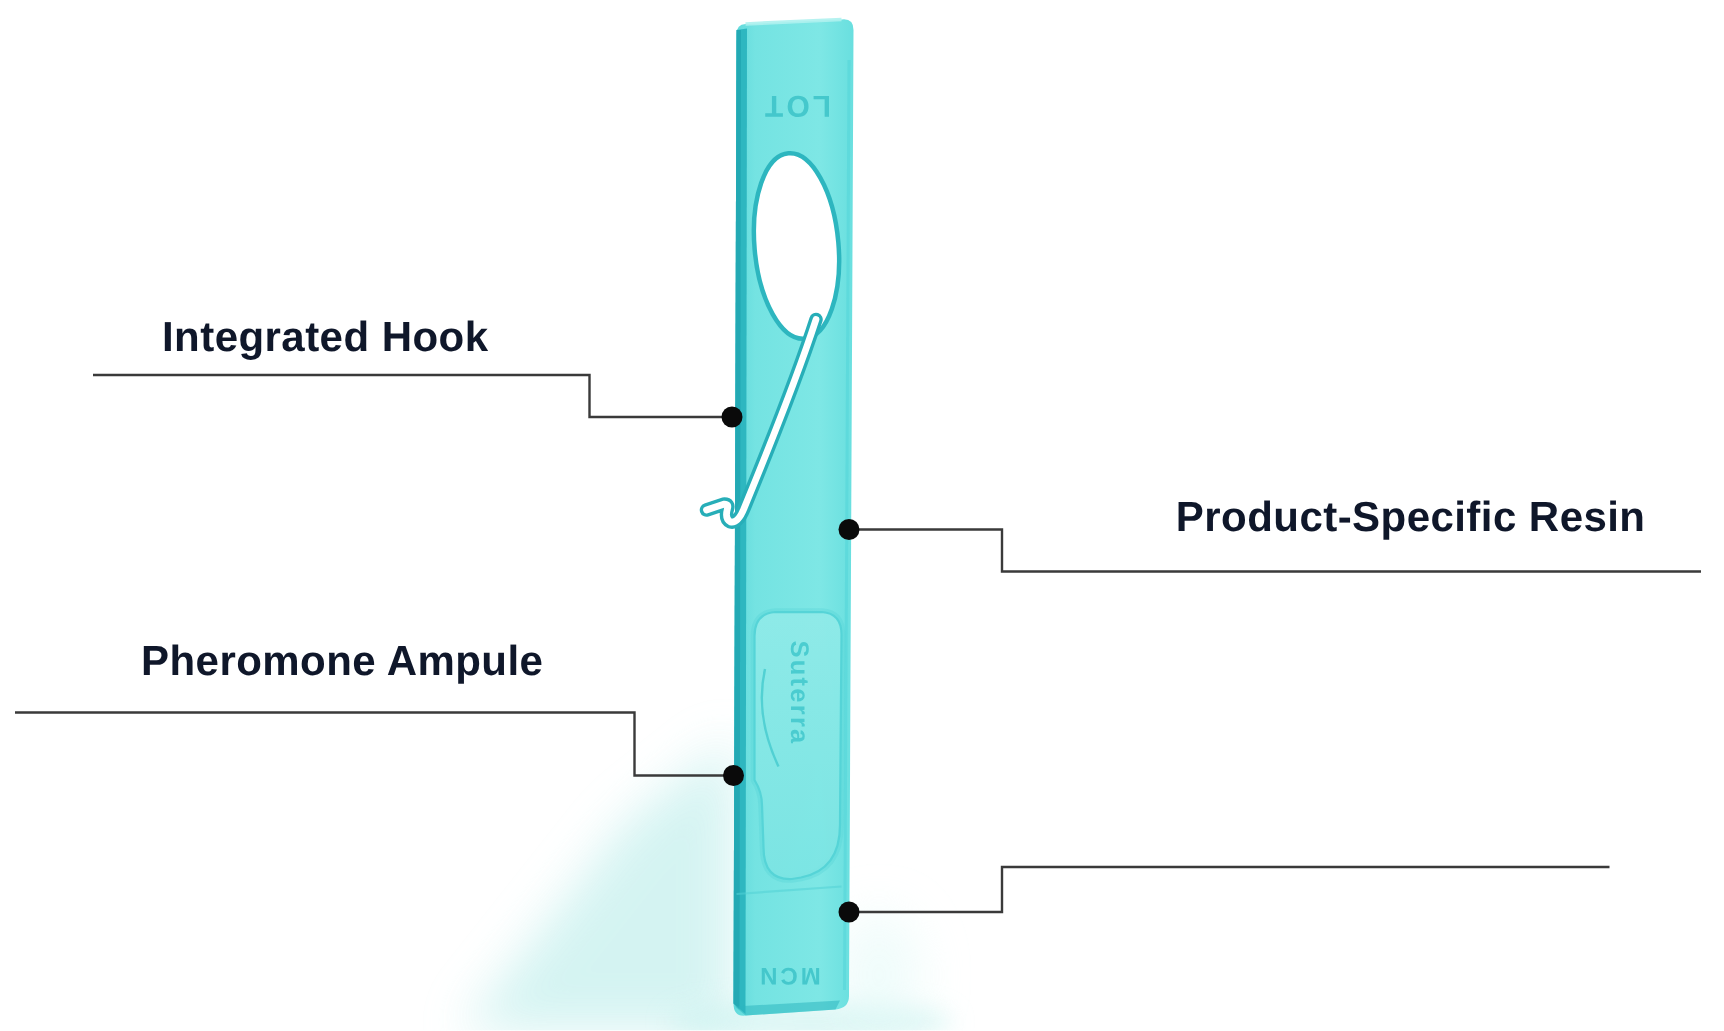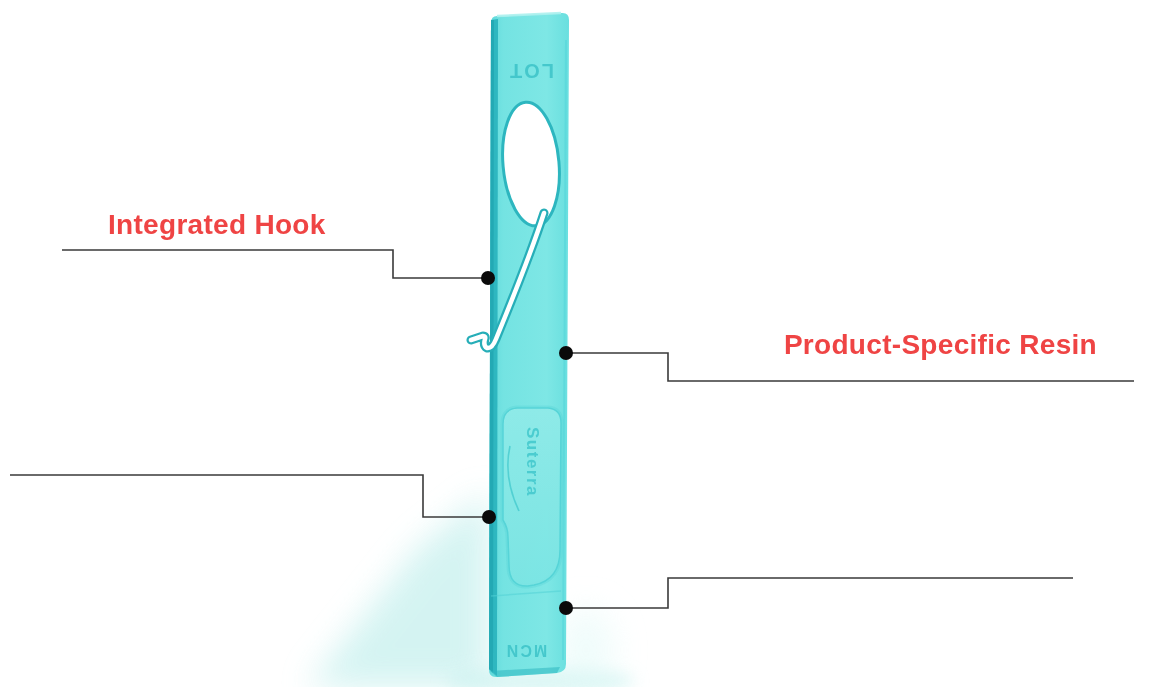--- a/index.html
+++ b/index.html
@@ -8,21 +8,21 @@
     width:1149px;height:687px;
     background:#ffffff;
     overflow:hidden;
     font-family:"Liberation Sans", sans-serif;
   }
   .scene{position:absolute;left:0;top:0;}
   .callout-label{
     position:absolute;
     font-size:28px;
     font-weight:700;
-    color:#ef4444;
+    color:#0f172a;
     letter-spacing:.3px;
     white-space:nowrap;
     line-height:1.1;
   }
   .align-right{text-align:center;}
 </style>
 </head>
 <body>
 
 <div class="stage">
@@ -87,15 +87,16 @@
     <circle cx="488" cy="278" r="7" fill="#0a0a0a"></circle>
     <circle cx="566" cy="353" r="7" fill="#0a0a0a"></circle>
     <circle cx="489" cy="517" r="7" fill="#0a0a0a"></circle>
     <circle cx="566" cy="608" r="7" fill="#0a0a0a"></circle>
   </svg>
 
   <div class="callout-label" style="left:108px;top:210px;">Integrated Hook</div>
 
   <div class="callout-label align-right" style="right:52px;top:330px;">Product-Specific Resin</div>
 
+  <div class="callout-label" style="left:94px;top:426px;">Pheromone Ampule</div>
 
 
 </div>
 
 </body></html>

